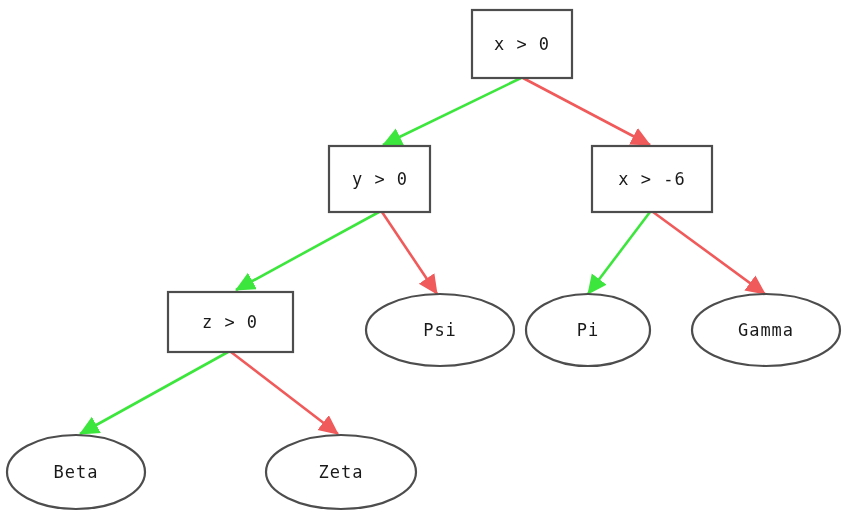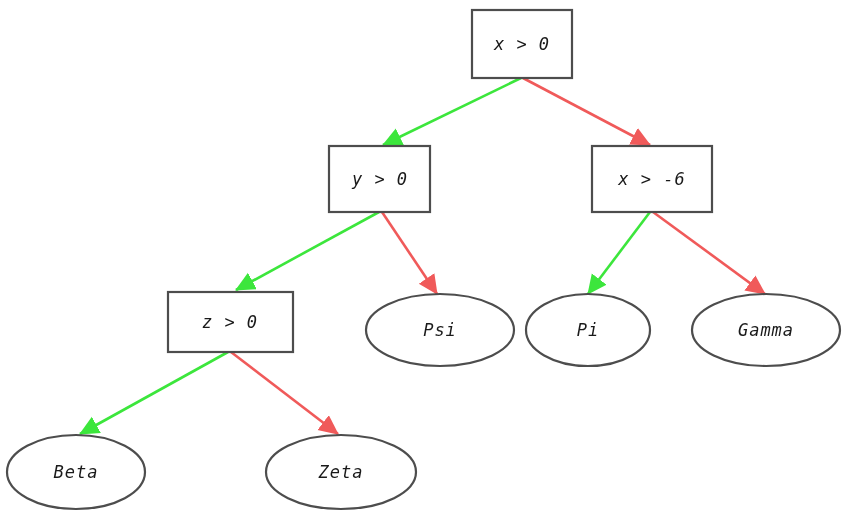--- a/index.html
+++ b/index.html
@@ -7,21 +7,20 @@
     padding: 0;
     background: #ffffff;
   }
   #canvas {
     position: relative;
     width: 848px;
     height: 516px;
     background: #ffffff;
     overflow: hidden;
     font-family: "DejaVu Sans Mono", monospace;
-    font-style: italic;
   }
   svg.layer {
     position: absolute;
     top: 0;
     left: 0;
     width: 848px;
     height: 516px;
   }
   .node-text {
     font-family: "DejaVu Sans Mono", monospace;

